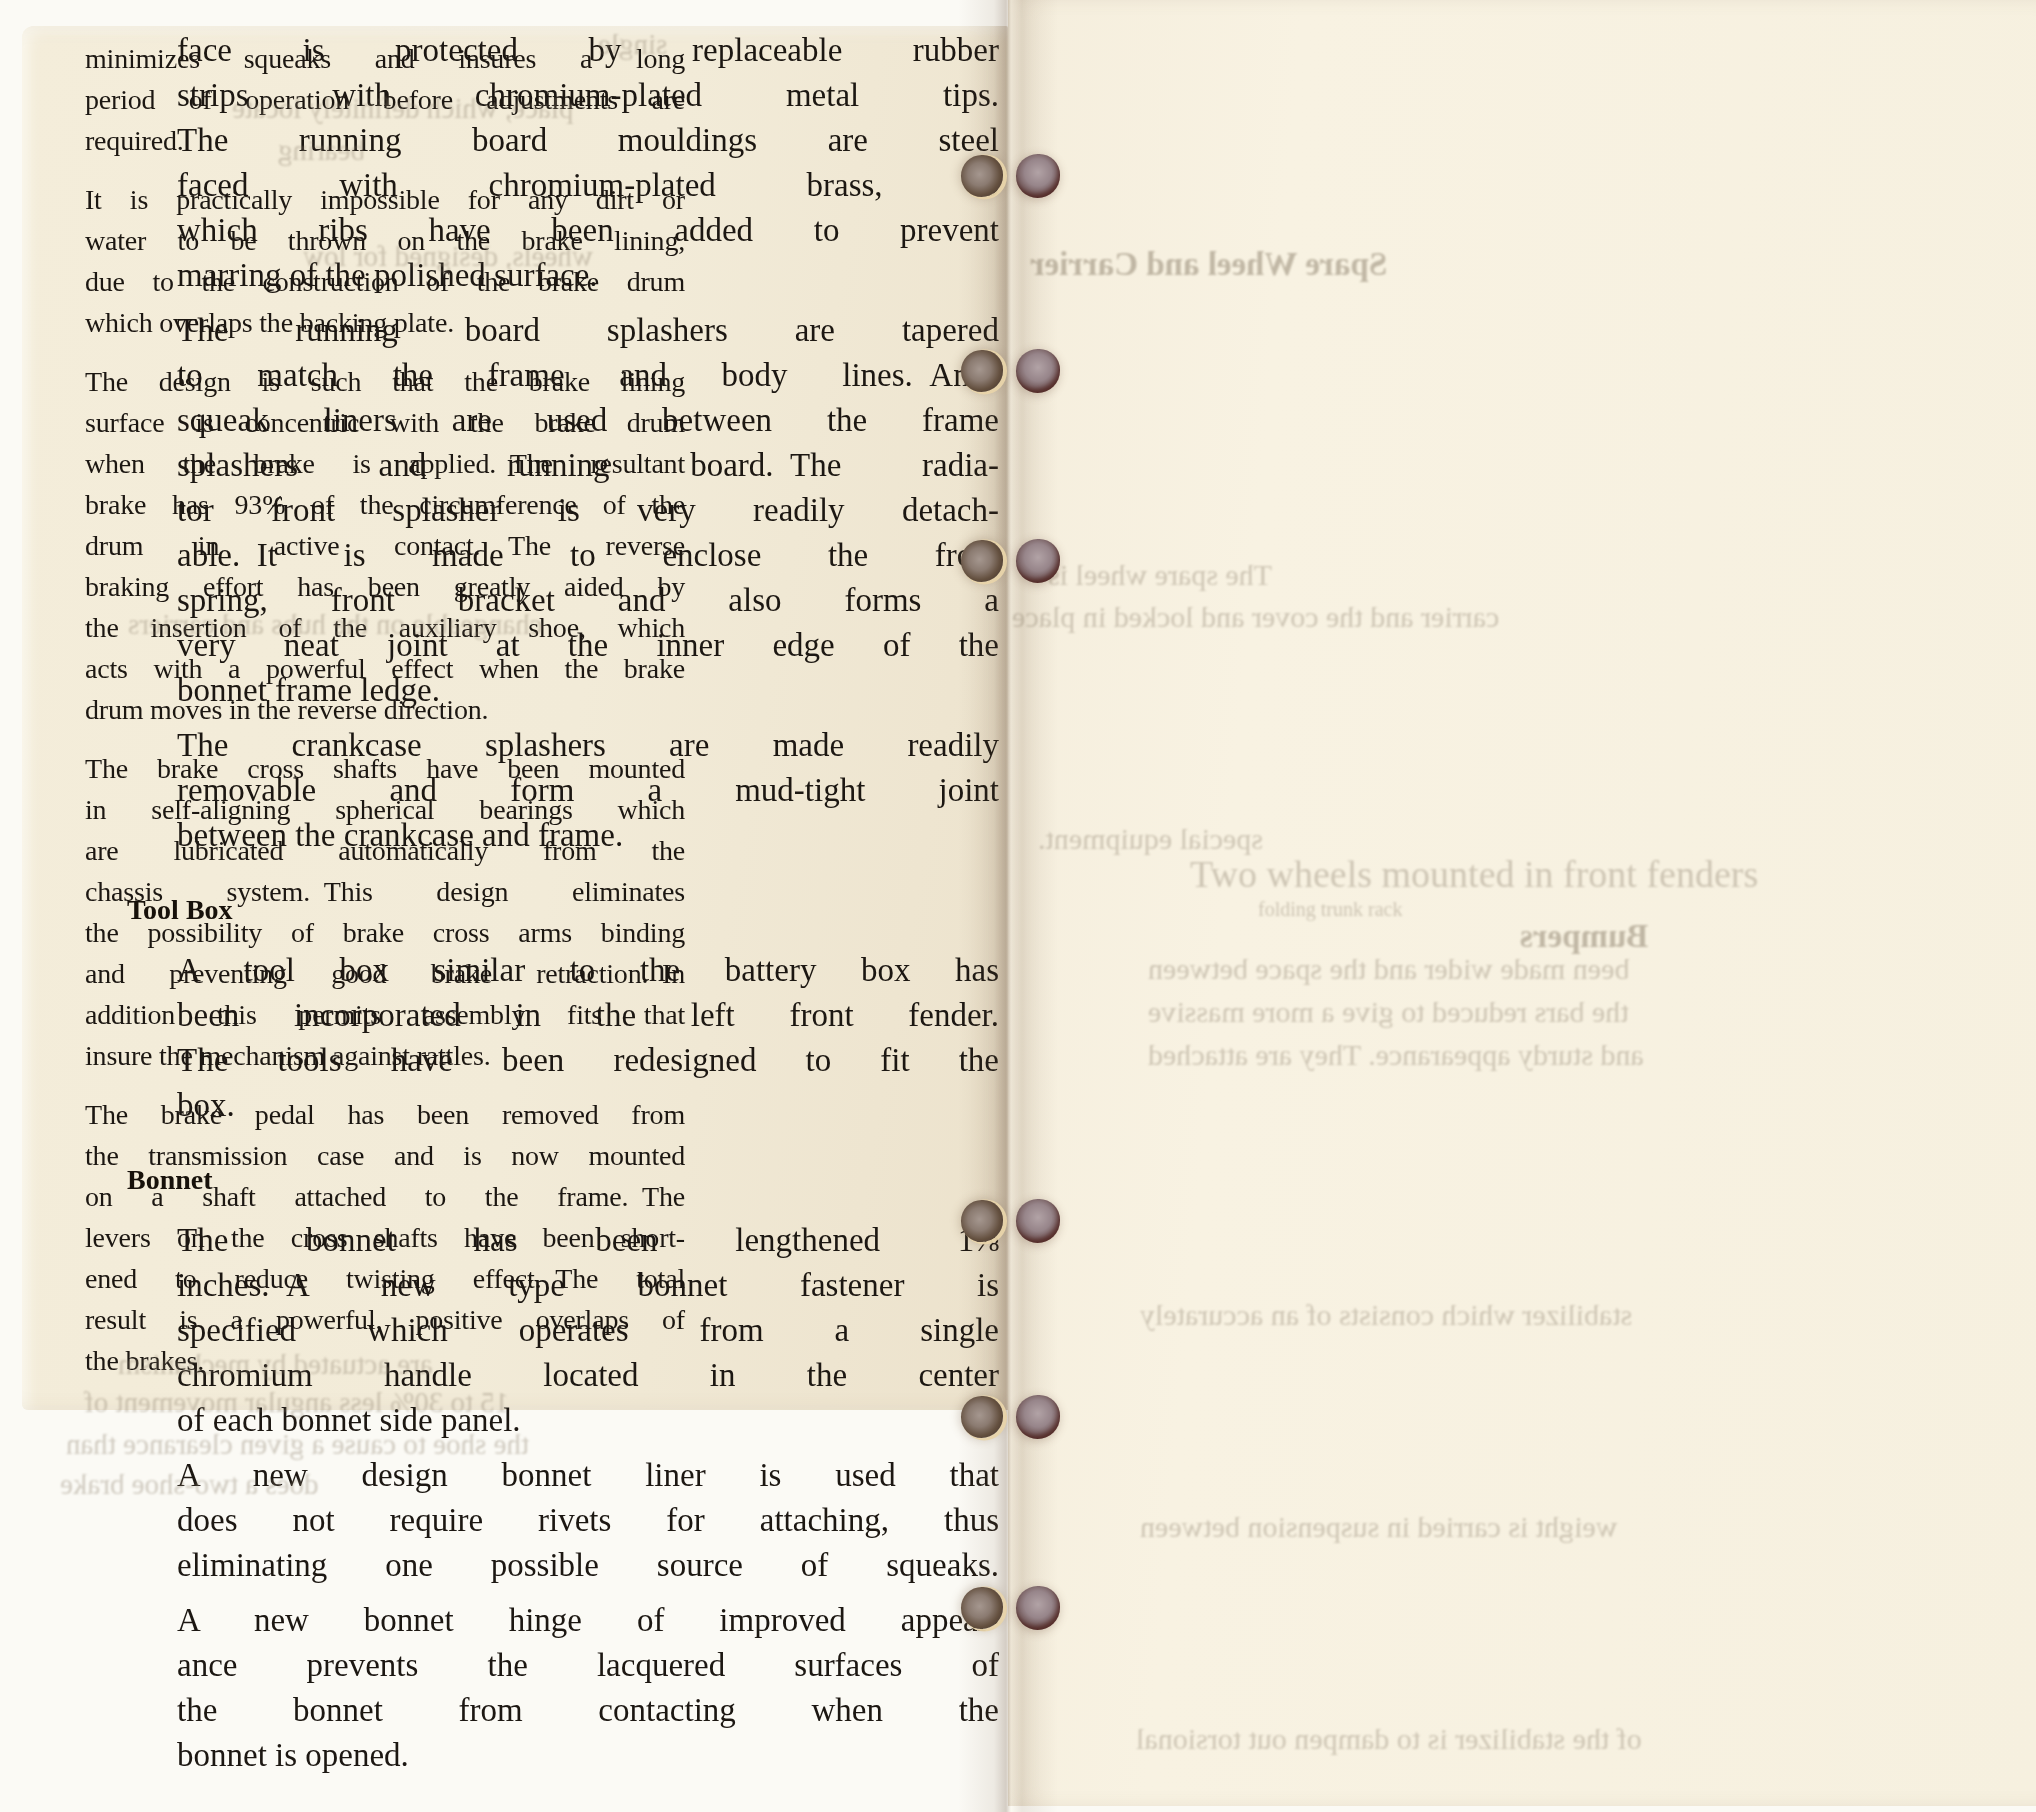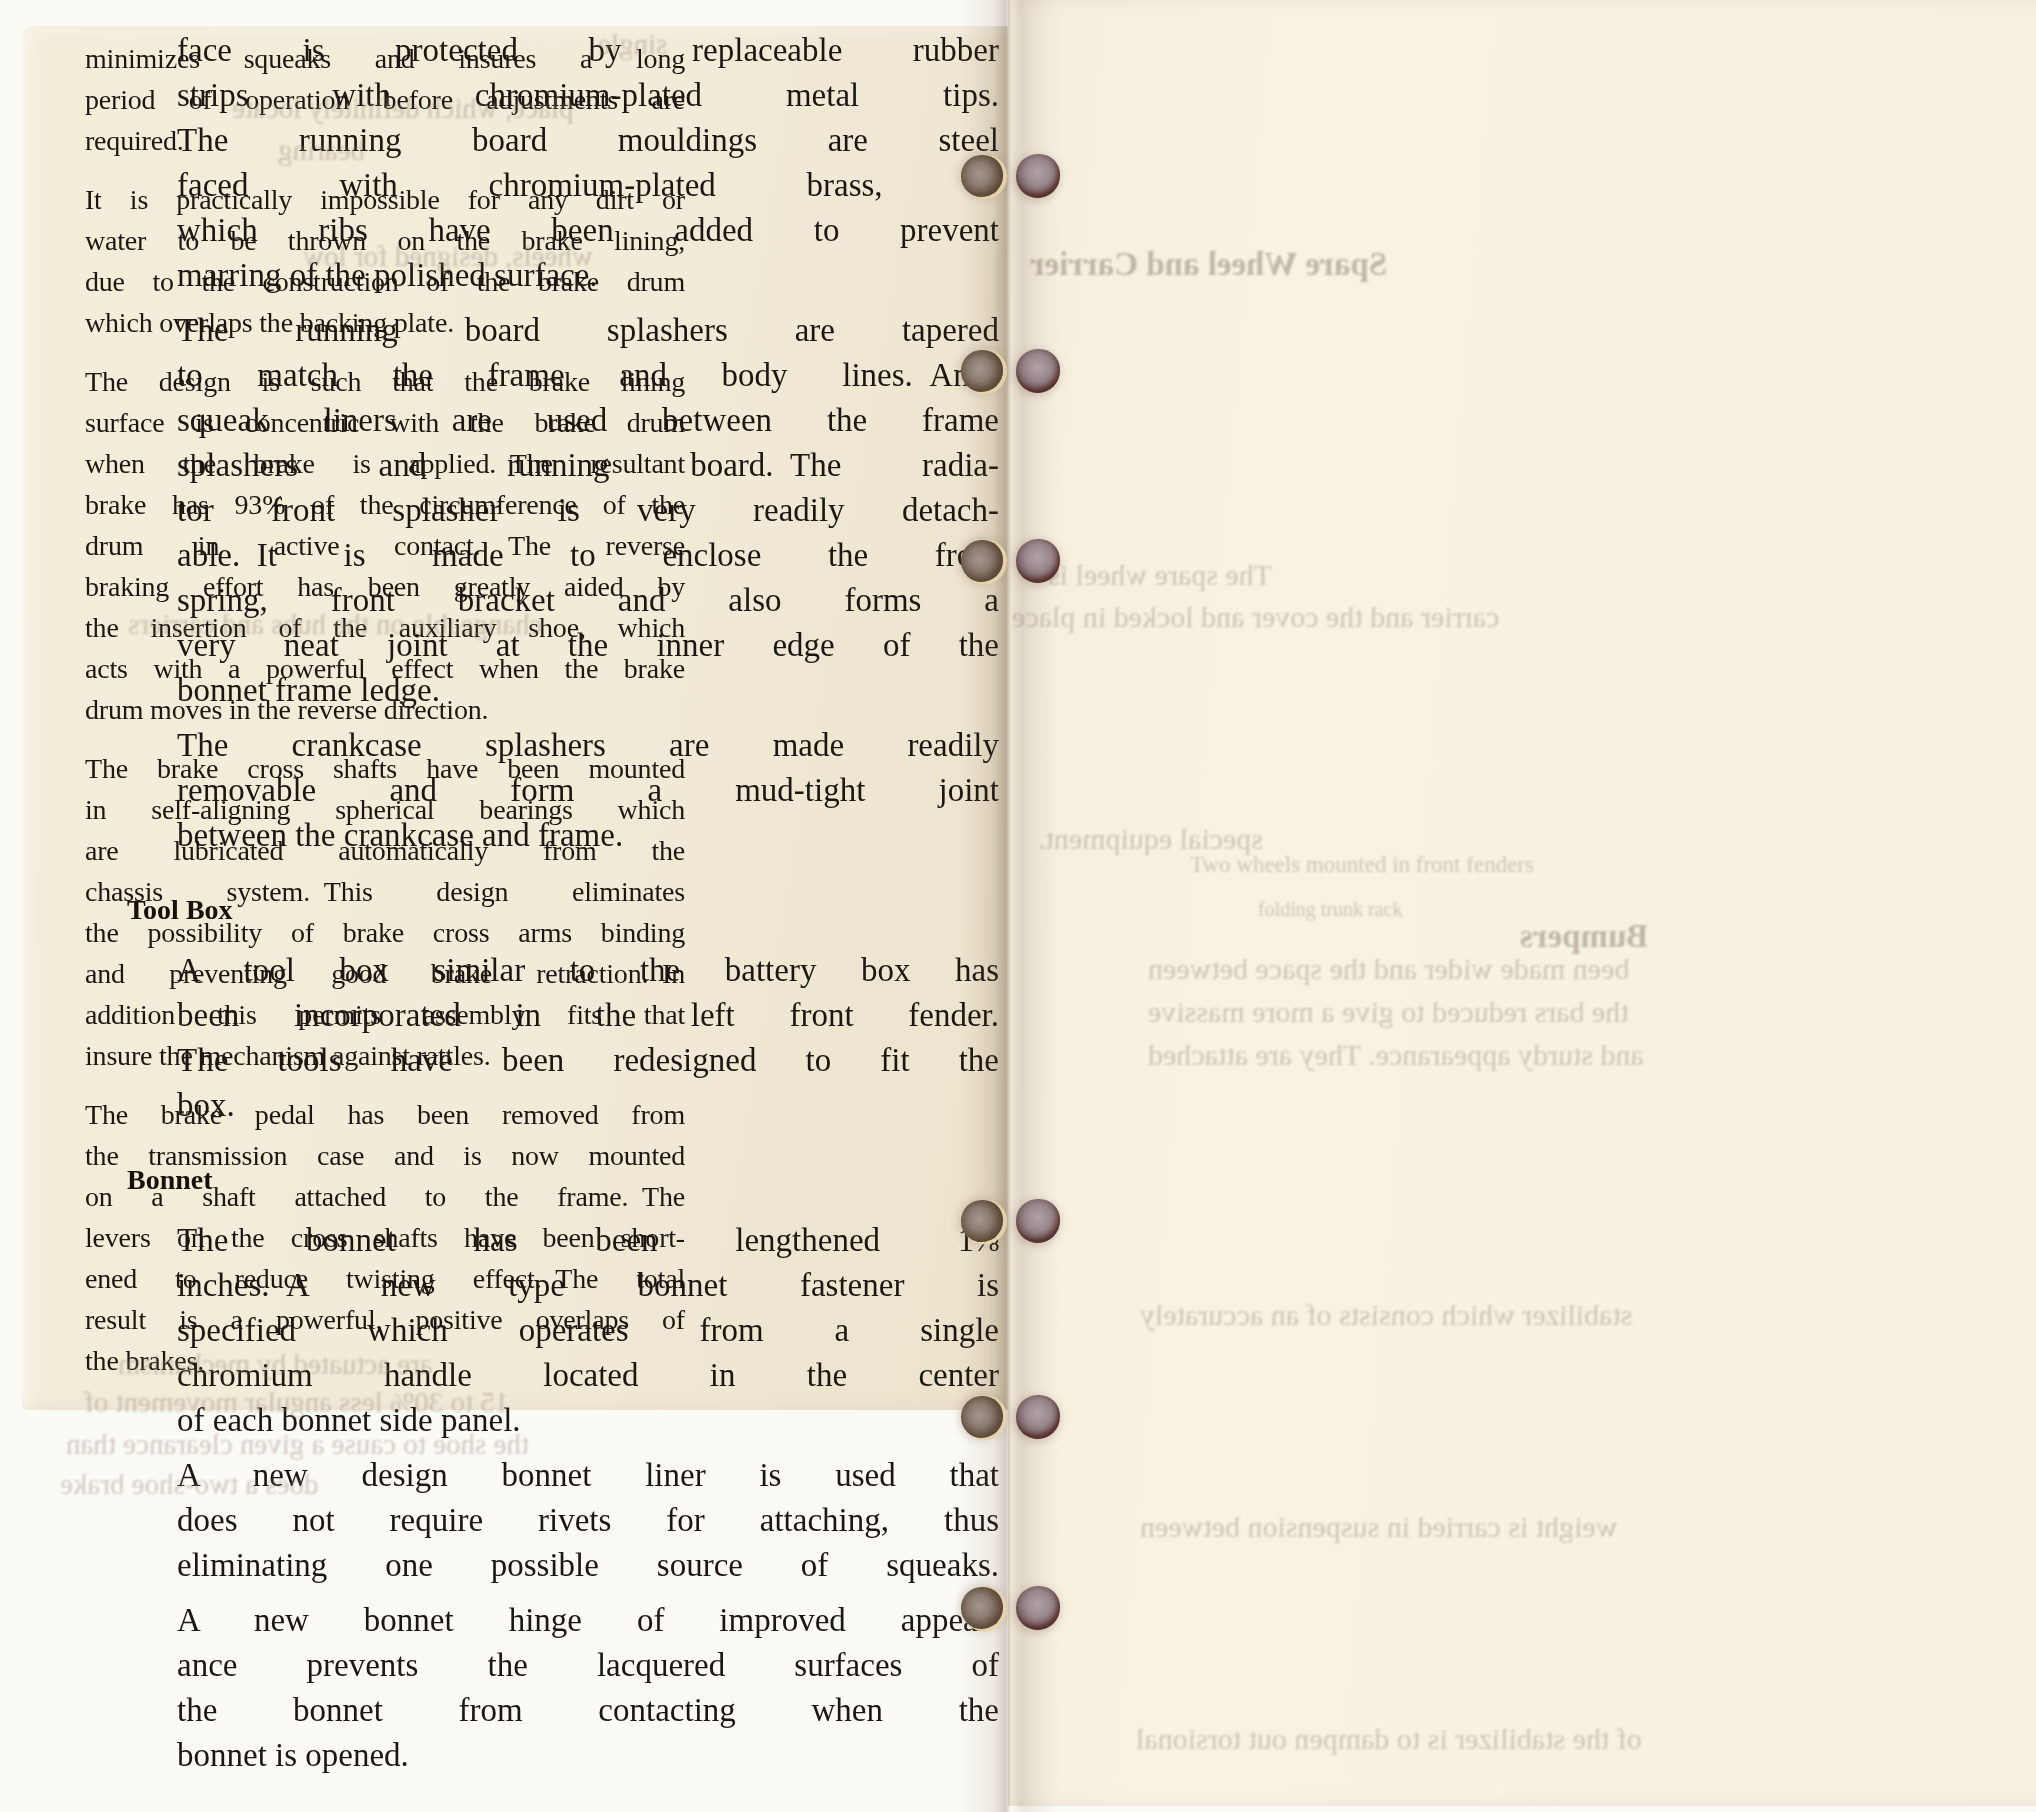--- a/index.html
+++ b/index.html
@@ -189,21 +189,21 @@
       <div class="ghost m" style="left: 303px; top: 240px; font-size: 29px;">wheels, designed for low</div>
       <div class="ghost m" style="left: 128px; top: 608px; font-size: 29px;">changeable on the hubs and carriers</div>
       <div class="ghost m" style="left: 118px; top: 1348px; font-size: 29px;">are actuated by mechanism</div>
       <div class="ghost m" style="left: 84px; top: 1386px; font-size: 29px;">15 to 30% less angular movement of</div>
       <div class="ghost m" style="left: 66px; top: 1428px; font-size: 29px;">the shoe to cause a given clearance than</div>
       <div class="ghost m" style="left: 60px; top: 1468px; font-size: 29px;">does a two-shoe brake</div>
       <div class="ghost m b" style="left: 1030px; top: 246px; font-size: 33px;">Spare Wheel and Carrier</div>
       <div class="ghost m" style="left: 1048px; top: 558px; font-size: 30px;">The spare wheel is</div>
       <div class="ghost m" style="left: 1012px; top: 600px; font-size: 30px;">carrier and the cover and locked in place</div>
       <div class="ghost m" style="left: 1038px; top: 822px; font-size: 30px;">special equipment.</div>
-      <div class="ghost" style="left: 1190px; top: 852px; font-size: 23px;">Two wheels mounted in front fenders</div>
+      <div class="ghost" style="left: 1190px; top: 852px; font-size: 38px;">Two wheels mounted in front fenders</div>
       <div class="ghost" style="left: 1258px; top: 898px; font-size: 20px;">folding trunk rack</div>
       <div class="ghost m b" style="left: 1520px; top: 918px; font-size: 33px;">Bumpers</div>
       <div class="ghost m" style="left: 1148px; top: 952px; font-size: 30px;">been made wider and the space between</div>
       <div class="ghost m" style="left: 1148px; top: 995px; font-size: 30px;">the bars reduced to give a more massive</div>
       <div class="ghost m" style="left: 1148px; top: 1038px; font-size: 30px;">and sturdy appearance. They are attached</div>
       <div class="ghost m" style="left: 1140px; top: 1298px; font-size: 30px;">stabilizer which consists of an accurately</div>
       <div class="ghost m" style="left: 1140px; top: 1510px; font-size: 30px;">weight is carried in suspension between</div>
       <div class="ghost m" style="left: 1136px; top: 1722px; font-size: 30px;">of the stabilizer is to dampen out torsional</div>
     </div>
   <div id="holes">

